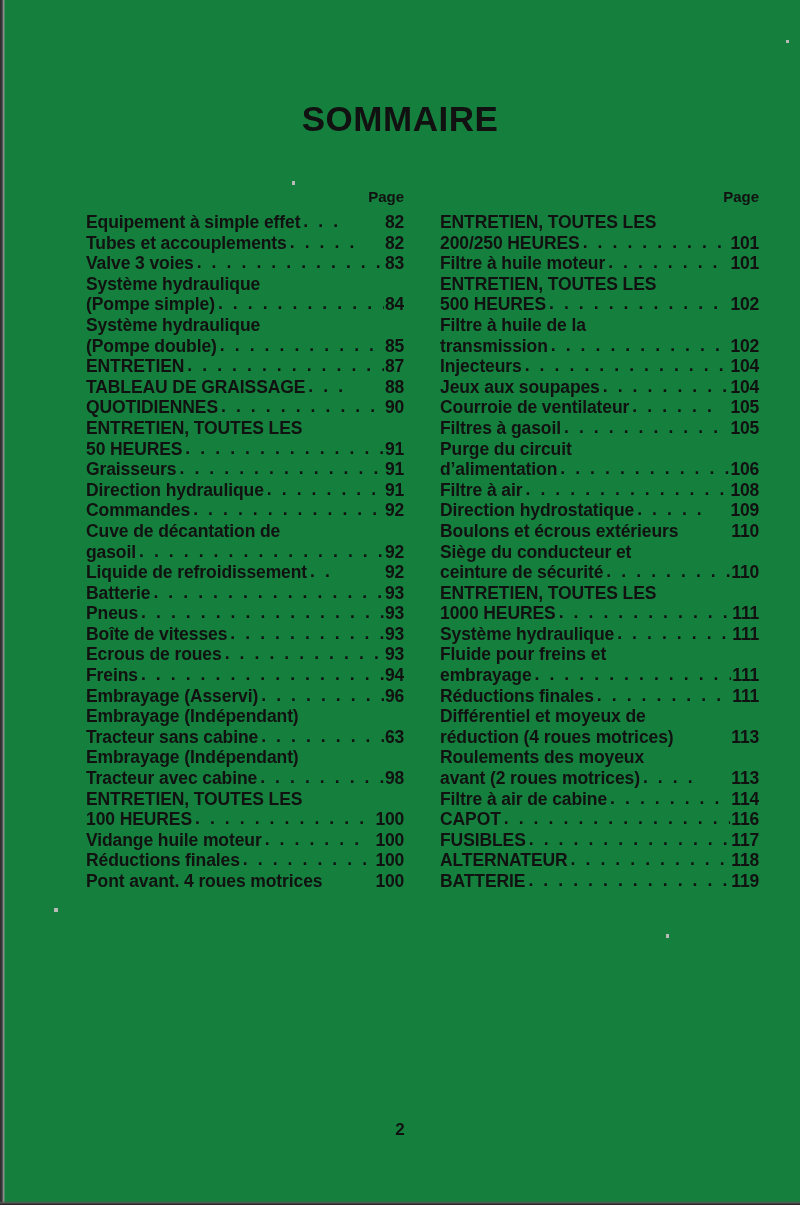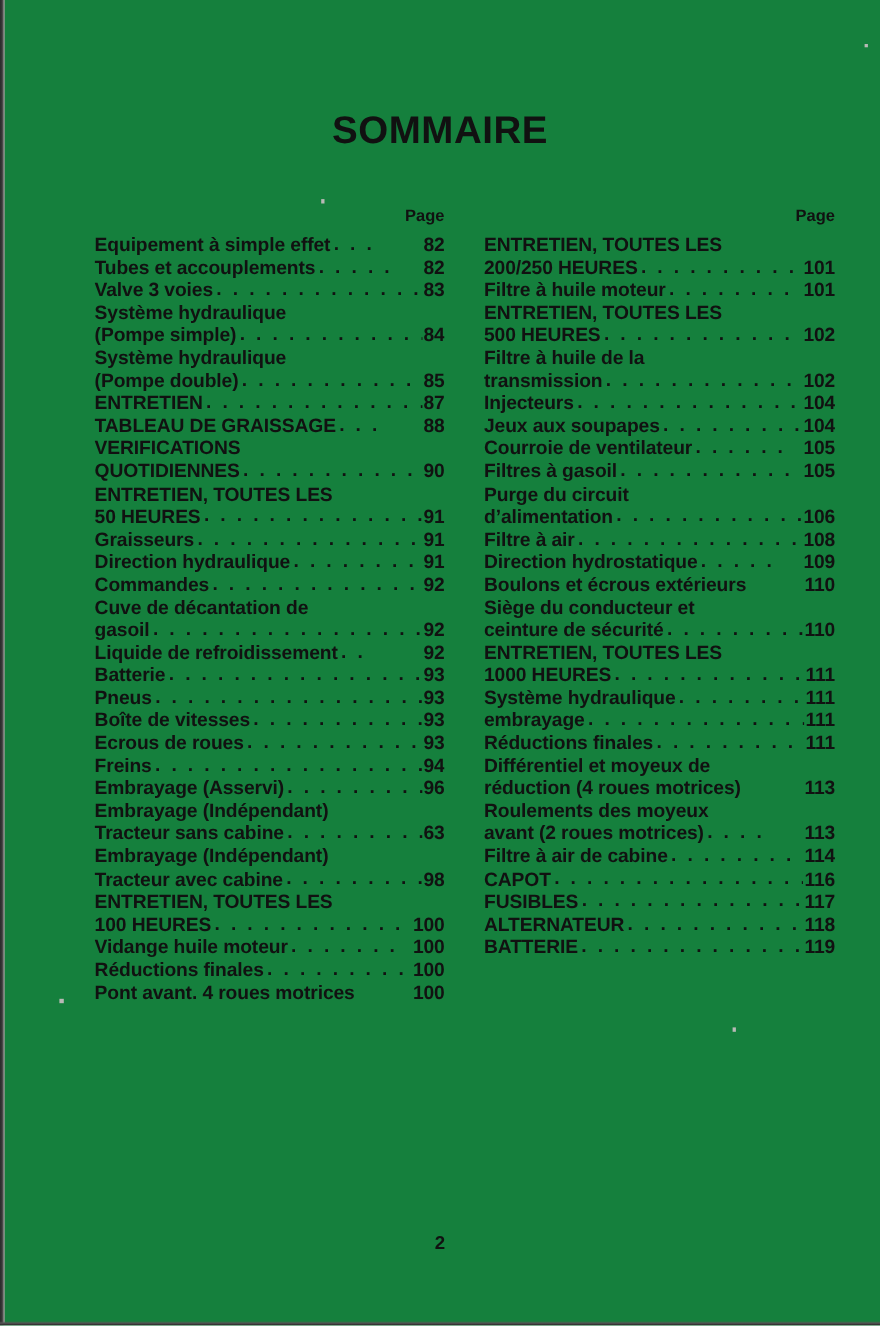--- a/index.html
+++ b/index.html
@@ -197,23 +197,20 @@
             </div>
           </li>
           <li class="entry">
             <div class="line">
               <span class="label">TABLEAU DE GRAISSAGE</span>
               <span class="leader">.  .  .</span>
               <span class="num">88</span>
             </div>
           </li>
           <li class="entry">
-            <div class="line cont">
-              <span class="label">VERIFICATIONS</span>
-            </div>
             <div class="line">
               <span class="label">QUOTIDIENNES</span>
               <span class="leader">.  .  .  .  .  .  .  .  .  .  .  .  .</span>
               <span class="num">90</span>
             </div>
           </li>
           <li class="entry">
             <div class="line cont">
               <span class="label">ENTRETIEN, TOUTES LES</span>
             </div>
@@ -476,20 +473,23 @@
             </div>
           </li>
           <li class="entry">
             <div class="line">
               <span class="label">Système hydraulique</span>
               <span class="leader">.  .  .  .  .  .  .  .</span>
               <span class="num">111</span>
             </div>
           </li>
           <li class="entry">
+            <div class="line cont">
+              <span class="label">Fluide pour freins et</span>
+            </div>
             <div class="line">
               <span class="label">embrayage</span>
               <span class="leader">.  .  .  .  .  .  .  .  .  .  .  .  .  .  .  .</span>
               <span class="num">111</span>
             </div>
           </li>
           <li class="entry">
             <div class="line">
               <span class="label">Réductions finales</span>
               <span class="leader">.  .  .  .  .  .  .  .  .  .</span>

